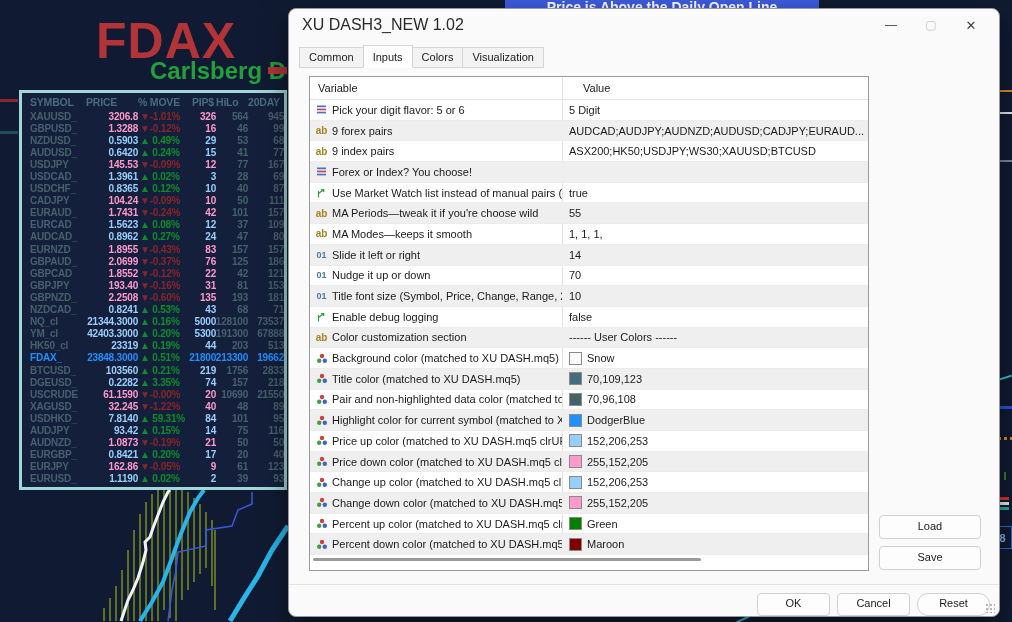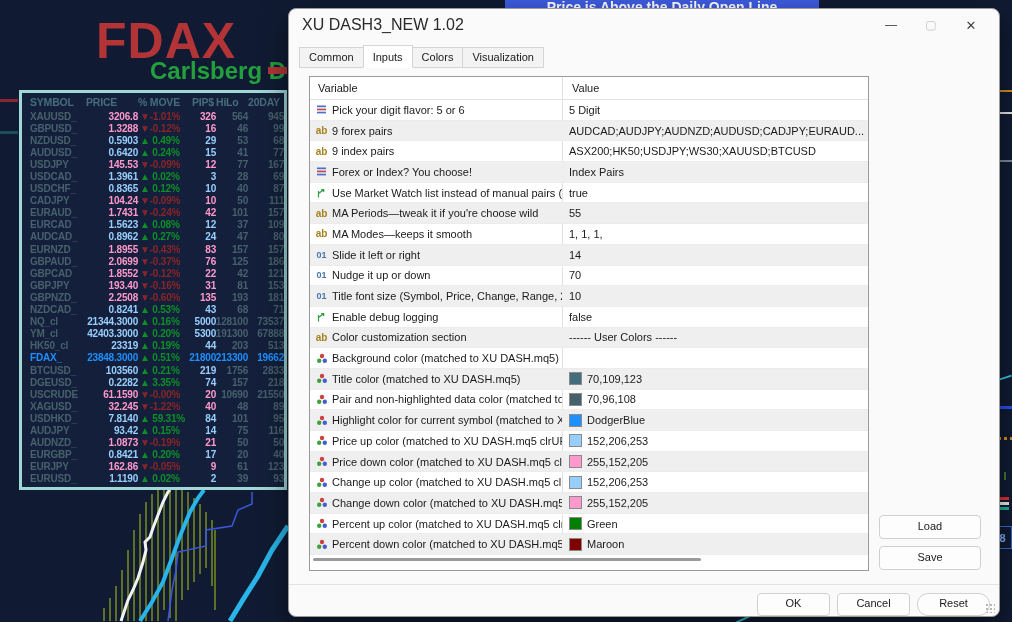--- a/index.html
+++ b/index.html
@@ -49,21 +49,21 @@
   .win-btn.close{font-size:13px;}
   .tabbar{position:absolute;left:10px;top:36px;right:10px;height:23px;display:flex;align-items:flex-end;}
   .tab{padding:3px 9px 4px 9px;border:1px solid #d5d5d5;background:#f3f3f3;margin-right:-1px;position:relative;}
   .tab.active{background:#fff;padding-top:5px;border-bottom:1px solid #fff;z-index:2;}
 
   .prop-table{position:absolute;left:20px;top:67px;width:560px;height:495px;background:#fff;
               border:1px solid #9a9a9a;box-sizing:border-box;display:flex;flex-direction:column;}
   .col-divider{position:absolute;left:252px;top:0;bottom:18px;width:1px;background:#e2e2e2;}
   .prop-head{display:grid;grid-template-columns:252px 1fr;height:22px;line-height:22px;border-bottom:1px solid #e2e2e2;flex:none;}
   .prop-head .h1{padding-left:8px;}
-  .prop-head .h2{padding-left:10px;}
+  .prop-head .h2{padding-left:21px;}
   .prop-rows{height:455px;display:flex;flex-direction:column;flex:none;}
   .prop-row{display:grid;grid-template-columns:252px 1fr;flex:1;align-items:center;border-bottom:1px solid #ececec;position:relative;z-index:1;}
   .prop-row:nth-child(even){background:#efefef;}
   .prop-var{display:flex;align-items:center;padding-left:5px;overflow:hidden;white-space:nowrap;}
   .prop-label{margin-left:4px;}
   .prop-val{display:flex;align-items:center;padding-left:7px;white-space:nowrap;overflow:hidden;}
   .pic{display:none;width:13px;height:11px;align-items:center;justify-content:center;flex:none;}
   .icon-enum .g-enum{display:inline-flex;}
   .icon-ab .g-ab{display:inline-flex;color:#A5821E;font-size:10px;font-weight:bold;}
   .icon-bool .g-bool{display:inline-flex;}
@@ -485,24 +485,20 @@
               <span class="pic g-enum">
                 <svg width="11" height="11" viewBox="0 0 11 11">
                   <rect x="1" y="1.5" width="9" height="1.7" fill="#4A6FD0"></rect>
                   <rect x="1" y="4.6" width="9" height="1.7" fill="#C44848"></rect>
                   <rect x="1" y="7.7" width="9" height="1.7" fill="#4A6FD0"></rect>
                 </svg>
               </span>
 
               <span class="prop-label">Forex or Index? You choose!</span>
             </div>
-            <div class="prop-val">
-
-              <span class="val-text">Index Pairs</span>
-            </div>
           </div>
           <div class="prop-row icon-bool">
             <div class="prop-var">
 
               <span class="pic g-bool">
                 <svg width="11" height="11" viewBox="0 0 11 11">
                   <path d="M2.5 10.5 V4 M2.5 6.5 L8 2.5 M8 2.5 l-2.8 0.1 M8 2.5 l-0.5 2.6" stroke="#2E9E3E" stroke-width="1.2" fill="none"></path>
                 </svg>
               </span>
 
@@ -605,20 +601,24 @@
             <div class="prop-var">
 
               <span class="pic g-color">
                 <svg width="12" height="11" viewBox="0 0 12 11">
                   <circle cx="6" cy="3" r="2.2" fill="#D04040"></circle>
                   <circle cx="3.2" cy="7.8" r="2.2" fill="#3FA03F"></circle>
                   <circle cx="8.8" cy="7.8" r="2.2" fill="#4060D0"></circle>
                 </svg>
               </span>
               <span class="prop-label">Background color (matched to XU DASH.mq5)</span>
+            </div>
+            <div class="prop-val">
+              <span class="swatch show" style="background: rgb(255, 250, 250);"></span>
+              <span class="val-text">Snow</span>
             </div>
           </div>
           <div class="prop-row icon-color">
             <div class="prop-var">
 
               <span class="pic g-color">
                 <svg width="12" height="11" viewBox="0 0 12 11">
                   <circle cx="6" cy="3" r="2.2" fill="#D04040"></circle>
                   <circle cx="3.2" cy="7.8" r="2.2" fill="#3FA03F"></circle>
                   <circle cx="8.8" cy="7.8" r="2.2" fill="#4060D0"></circle>

